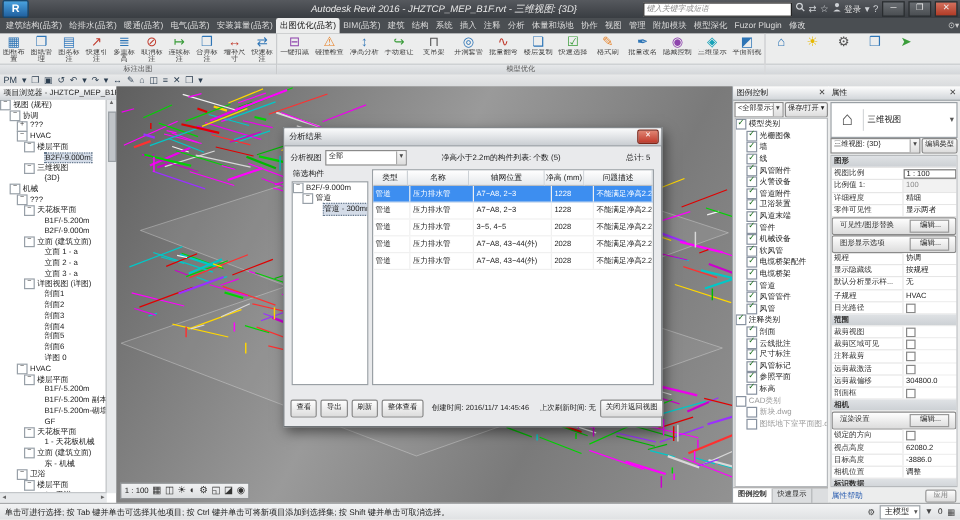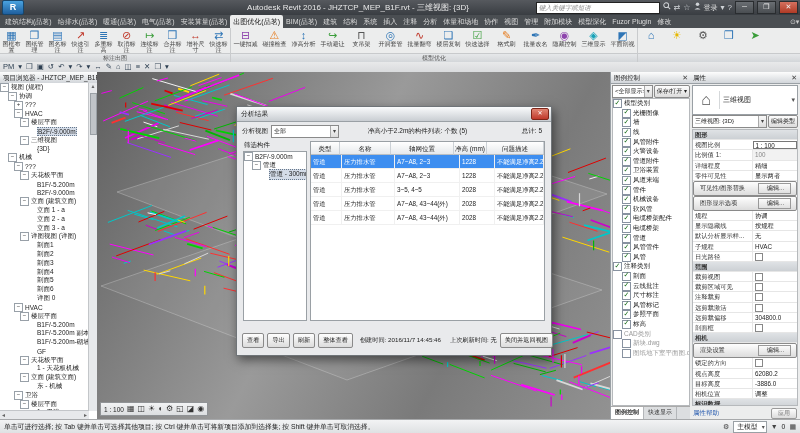--- a/index.html
+++ b/index.html
@@ -1,21 +1,21 @@
 <!DOCTYPE html>
 <html><head>
 <meta charset="utf-8">
 <style>
   html,body{margin:0;padding:0;width:800px;height:433px;overflow:hidden;
     font-family:"Liberation Sans","DejaVu Sans",sans-serif;font-size:9px;background:#ececec;position:relative;}
   .abs{position:absolute}
   
   #titlebar{left:0;top:0;width:800px;height:15px;background:linear-gradient(#56595e,#393d42);color:#e9e9e9;display:flex;align-items:center;}
   #appbtn{width:20px;height:13px;margin-left:2px;background:linear-gradient(#4aa3e0,#1f5f9e);border:1px solid #16476e;border-radius:2px;color:#fff;font-weight:bold;font-size:9px;text-align:center;line-height:12px;}
-  #apptitle{position:absolute;left:168px;width:380px;text-align:center;font-size:8px;white-space:nowrap;overflow:hidden;}
+  #apptitle{position:absolute;left:180px;width:380px;text-align:center;font-size:8px;white-space:nowrap;overflow:hidden;font-style:italic;}
   #tb-right{position:absolute;right:2px;top:1px;display:flex;align-items:center;gap:3px;}
   #searchbox{width:118px;height:10px;background:#fff;border:1px solid #222;font-size:6.5px;color:#8a8a8a;font-style:italic;padding:0 2px;line-height:10px;overflow:hidden;white-space:nowrap;}
   .tbico{color:#cfd2d6;font-size:8px;line-height:11px;}
   #signin{font-size:7px;color:#e2e2e2;}
   .winbtn{width:17px;height:11px;border:1px solid #2a2d30;background:linear-gradient(#6a6e73,#4a4e52);color:#eee;font-size:7px;text-align:center;line-height:10px;}
   .winbtn.close{background:linear-gradient(#d4715f,#b03a25);}
   
   #tabrow{left:0;top:15px;width:800px;height:13px;background:#4a4e52;display:flex;align-items:flex-end;padding-left:2px;}
   .tab{height:13px;line-height:13px;padding:0 3px;color:#dcdcdc;font-size:7px;white-space:nowrap;}
   .tab.active{background:#eceded;color:#111;border-radius:2px 2px 0 0;}

